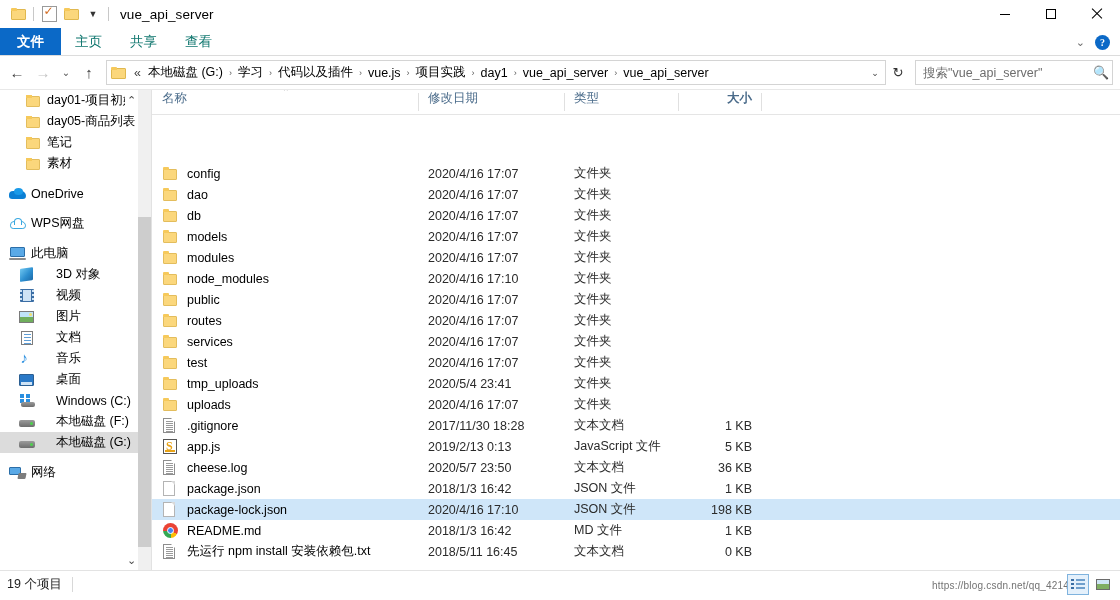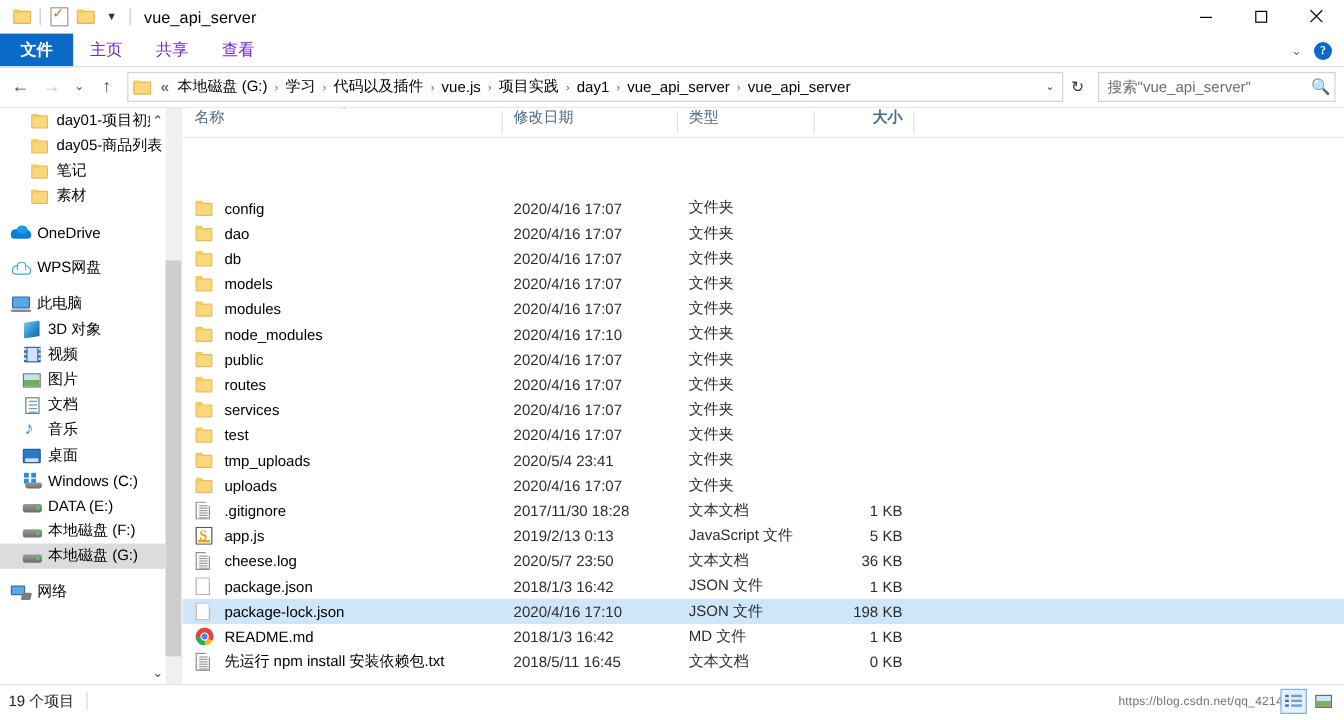--- a/index.html
+++ b/index.html
@@ -29,21 +29,21 @@
   .wbtn{width:46px;height:28px;display:flex;align-items:center;justify-content:center;}
   .g-min{width:10px;height:1px;background:#000;}
   .g-max{width:10px;height:10px;border:1px solid #000;box-sizing:border-box;}
   .g-close{position:relative;width:12px;height:12px;}
   .g-close:before,.g-close:after{content:"";position:absolute;left:-1px;top:5px;width:14px;height:1px;background:#000;}
   .g-close:before{transform:rotate(45deg);}
   .g-close:after{transform:rotate(-45deg);}
 
   
   .ribbon{height:28px;display:flex;align-items:stretch;position:relative;background:#fff;}
-  .tab{padding:0 14px;display:flex;align-items:center;font-size:13.5px;color:#6d28d9;cursor:default;}
+  .tab{padding:0 14px;display:flex;align-items:center;font-size:13.5px;color:#0f766e;cursor:default;}
   .tab.file{background:#0b69c7;color:#fff;padding:0 17px;font-weight:bold;}
   .ribbon-right{position:absolute;right:4px;top:0;height:28px;display:flex;align-items:center;gap:10px;padding-right:6px;}
   .rb-caret{font-size:11px;color:#6b6b6b;}
   .help-ico{width:15px;height:15px;border-radius:50%;background:#0b69c7;color:#fff;font-size:10px;font-weight:bold;display:flex;align-items:center;justify-content:center;font-family:"Liberation Serif",serif;}
   .ribbon-rule{position:absolute;left:0;right:0;bottom:0;height:1px;background:#dcdcdc;}
 
   
   .addrbar{height:33px;display:flex;align-items:center;padding:0 7px 0 4px;background:#fff;gap:0;}
   .navbtn{width:26px;height:26px;display:flex;align-items:center;justify-content:center;color:#3d3d3d;font-size:15px;}
   .navbtn.dim{color:#c3c3c3;}
@@ -64,21 +64,21 @@
 
   
   .content{display:flex;height:480px;border-top:1px solid #e8e8e8;}
   .nav{width:151px;position:relative;background:#fff;overflow:hidden;}
   .navscroll{position:absolute;left:0;top:0;width:138px;height:480px;}
   .nrow{height:21px;display:flex;align-items:center;font-size:12.5px;color:#000;white-space:nowrap;padding-left:4px;}
   .nrow.sel{background:#dcdcdc;}
   .nrow .ni{width:19px;min-width:19px;display:flex;align-items:center;justify-content:center;margin-right:4px;}
   .nrow.ind2{padding-left:24px;}
   .nrow.ind1{padding-left:8px;}
-  .nrow.ind3{padding-left:17px;}
+  .nrow.ind3{padding-left:17px;gap:16px;}
   .gap{height:9px;}
 
   
   .i-folder{position:relative;width:15px;height:12px;display:inline-block;}
   .i-folder:before{content:"";position:absolute;left:0;top:1px;width:14px;height:11px;background:#fbd77c;border:1px solid #e3bd5d;border-radius:0 1px 1px 1px;box-sizing:border-box;}
   .i-folder:after{content:"";position:absolute;left:0;top:0;width:6px;height:3px;background:#f6c95b;}
   .i-onedrive{width:17px;height:11px;position:relative;}
   .i-onedrive:before{content:"";position:absolute;left:0;top:3px;width:17px;height:8px;background:#0b7fd4;border-radius:5px 6px 4px 4px;}
   .i-onedrive:after{content:"";position:absolute;left:5px;top:0px;width:9px;height:7px;background:#1a9ae8;border-radius:50%;}
   .i-wps{width:16px;height:12px;position:relative;}
@@ -344,26 +344,20 @@
           <div class="nrow ind3">
             <span class="ni">
               <span class="i-win"></span>
             </span>
             <span>Windows (C:)</span>
           </div>
           <div class="nrow ind3">
             <span class="ni">
               <span class="i-drive"></span>
             </span>
-            <span>DATA (E:)</span>
-          </div>
-          <div class="nrow ind3">
-            <span class="ni">
-              <span class="i-drive"></span>
-            </span>
             <span>本地磁盘 (F:)</span>
           </div>
           <div class="nrow ind3 sel">
             <span class="ni">
               <span class="i-drive"></span>
             </span>
             <span>本地磁盘 (G:)</span>
           </div>
           <div class="gap"></div>
           <div class="nrow ind1">

